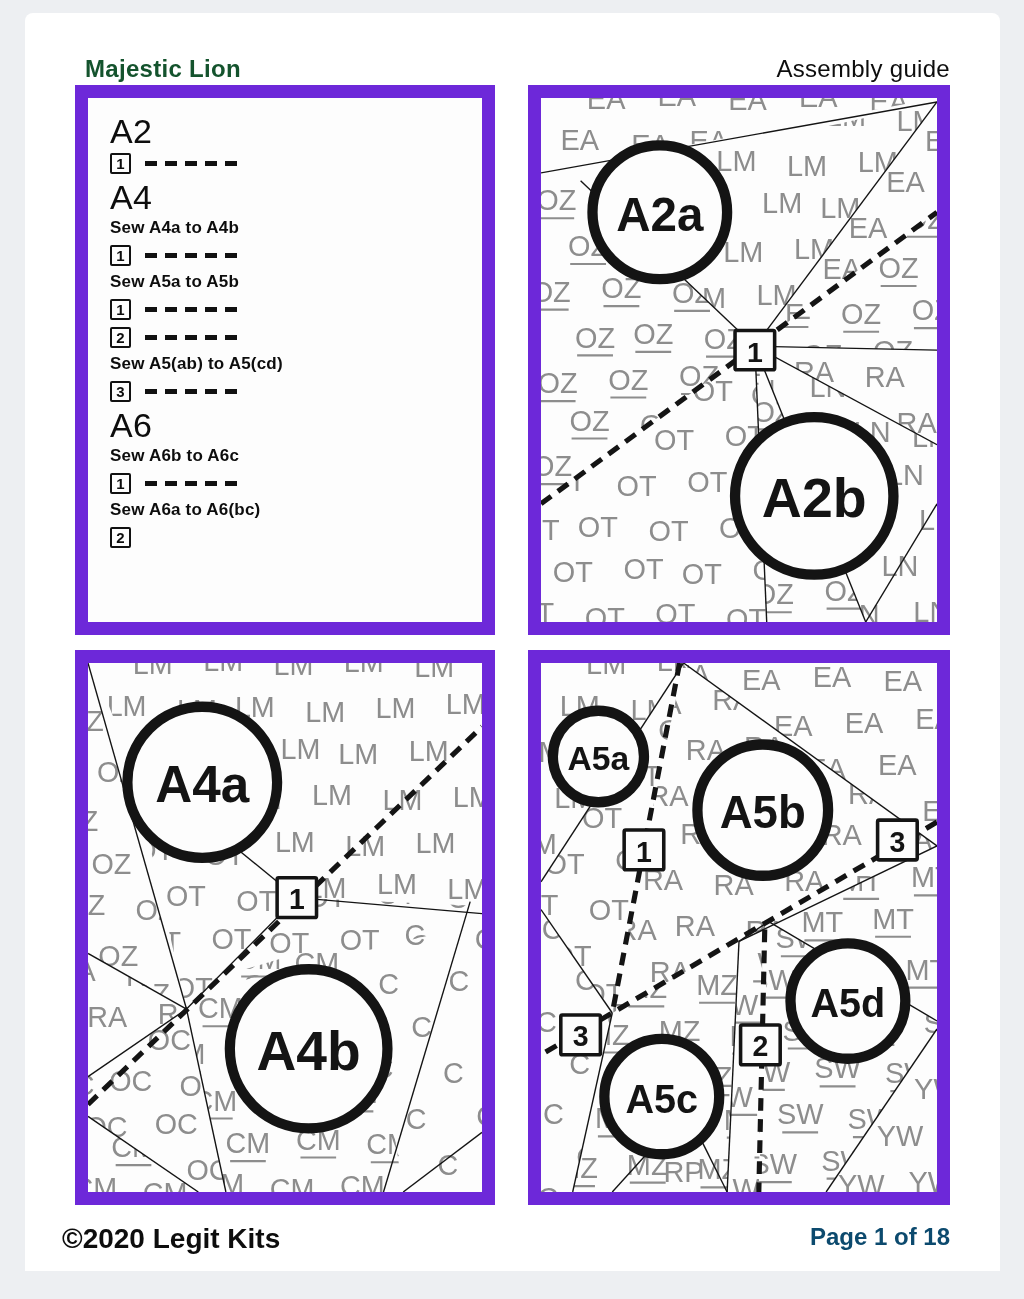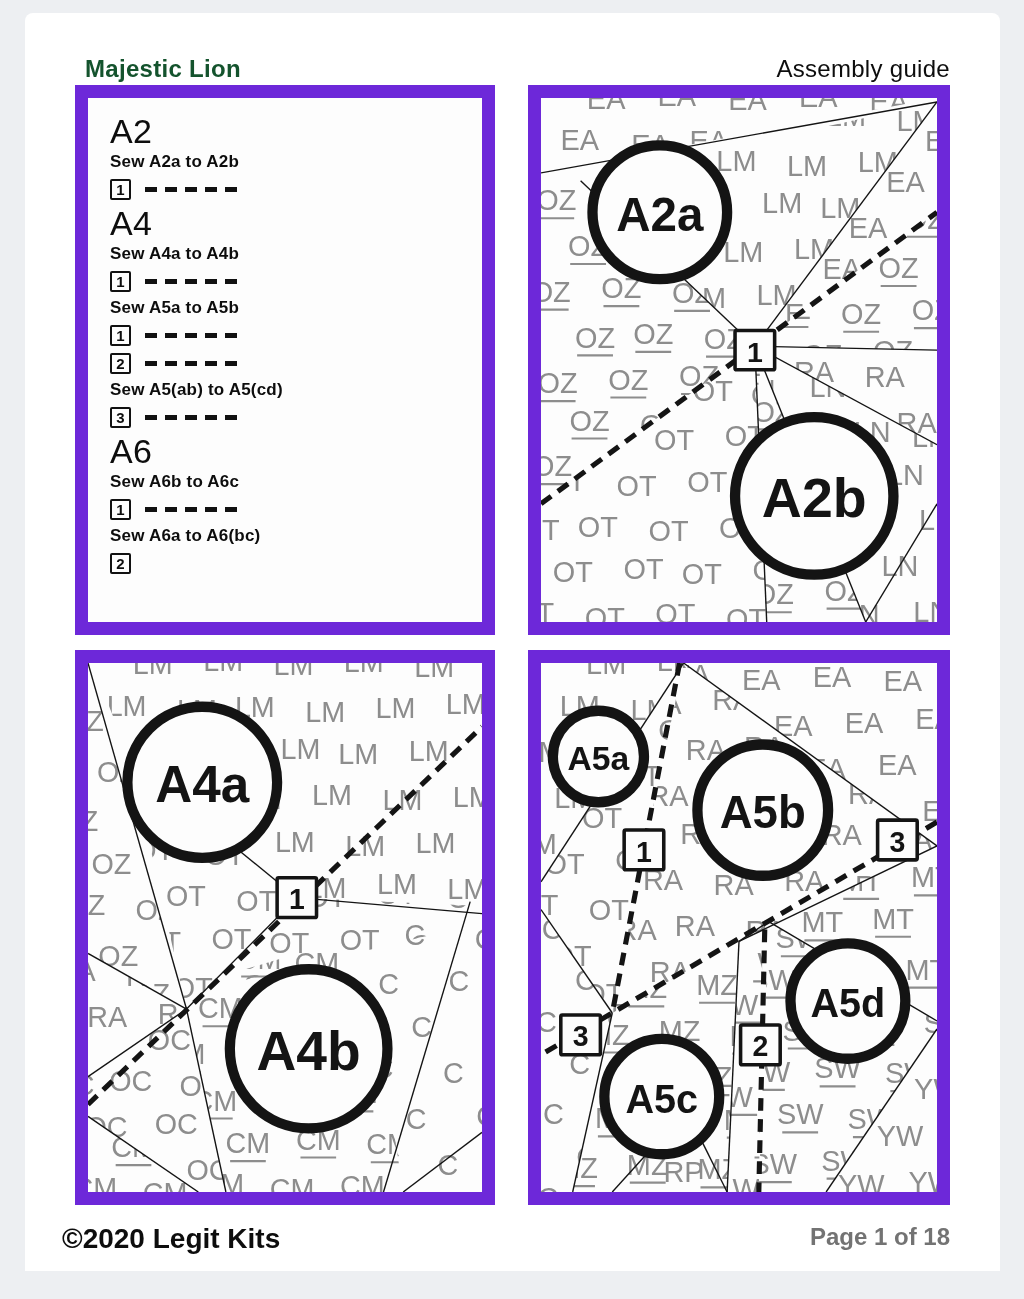--- a/index.html
+++ b/index.html
@@ -9,21 +9,21 @@
     font-family:"Liberation Sans",sans-serif;
     -webkit-font-smoothing:antialiased;
   }
   .page{
     position:absolute;left:25px;top:13px;width:975px;height:1258px;
     background:#ffffff;border-radius:8px 8px 0 0;
   }
   .hdr-title{position:absolute;left:60px;top:42px;font-size:24px;font-weight:bold;color:#14532d;letter-spacing:.3px;}
   .hdr-sub{position:absolute;right:50px;top:42px;font-size:24px;font-weight:normal;color:#0d0d0d;letter-spacing:.3px;}
   .ftr-left{position:absolute;left:37px;top:1210px;font-size:28px;font-weight:bold;color:#0d0d0d;}
-  .ftr-right{position:absolute;right:50px;top:1210px;font-size:24px;font-weight:bold;color:#737373;}
+  .ftr-right{position:absolute;right:50px;top:1210px;font-size:24px;font-weight:bold;color:#0c4a6e;}
 
   .panel{position:absolute;background:#6d28d9;}
   .panel-inner{position:absolute;left:13px;top:13px;right:13px;bottom:13px;background:#fdfdfd;overflow:hidden;}
   .p-tl{left:50px;top:72px;width:420px;height:550px;}
   .p-tr{left:503px;top:72px;width:422px;height:550px;}
   .p-bl{left:50px;top:637px;width:420px;height:555px;}
   .p-br{left:503px;top:637px;width:422px;height:555px;}
 
   .instr{padding:10px 0 0 22px;color:#0d0d0d;}
   .sec-title{font-size:34px;font-weight:normal;margin:8px 4px 0 0;line-height:30px;letter-spacing:.3px;}
@@ -46,21 +46,20 @@
 
 <div class="page">
 
   <div class="hdr-title">Majestic Lion</div>
   <div class="hdr-sub">Assembly guide</div>
 
   <div class="panel p-tl">
     <div class="panel-inner">
       <div class="instr" id="instructions">
           <div class="sec-title">A2</div>
-          <div class="sew">Sew A2a to A2b</div>
           <div class="step">
             <span class="stepnum">1</span>
             <span class="dashes"></span>
           </div>
           <div class="sec-title">A4</div>
           <div class="sew">Sew A4a to A4b</div>
           <div class="step">
             <span class="stepnum">1</span>
             <span class="dashes"></span>
           </div>

